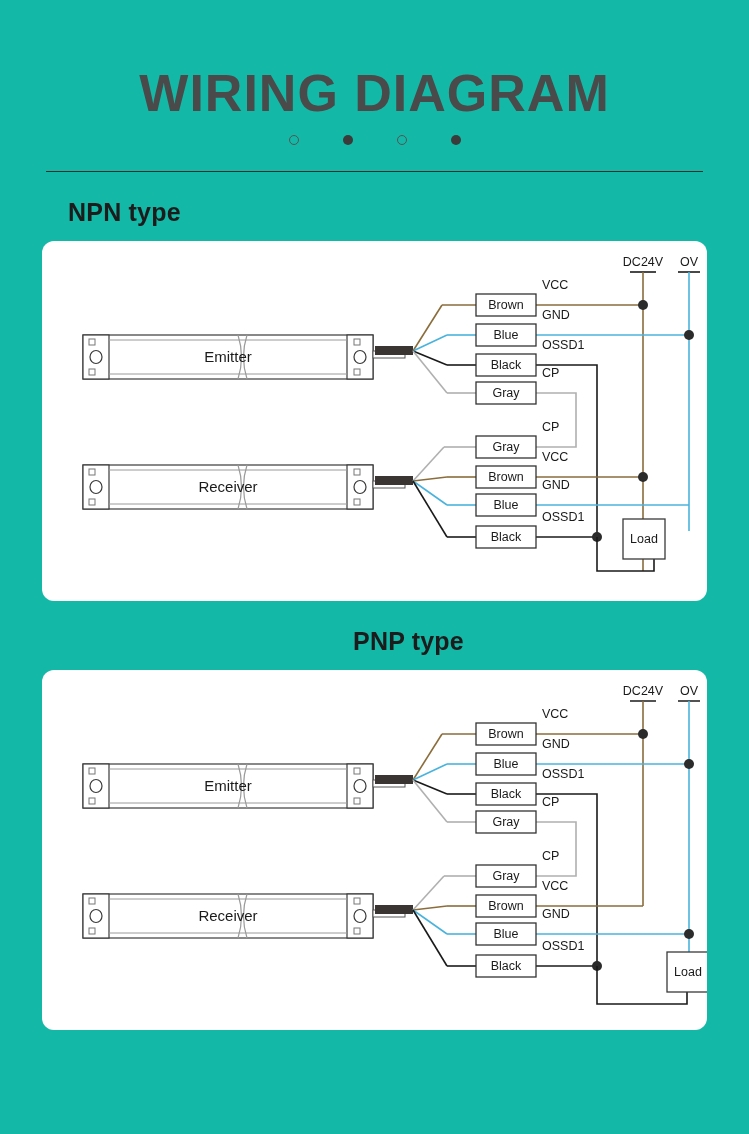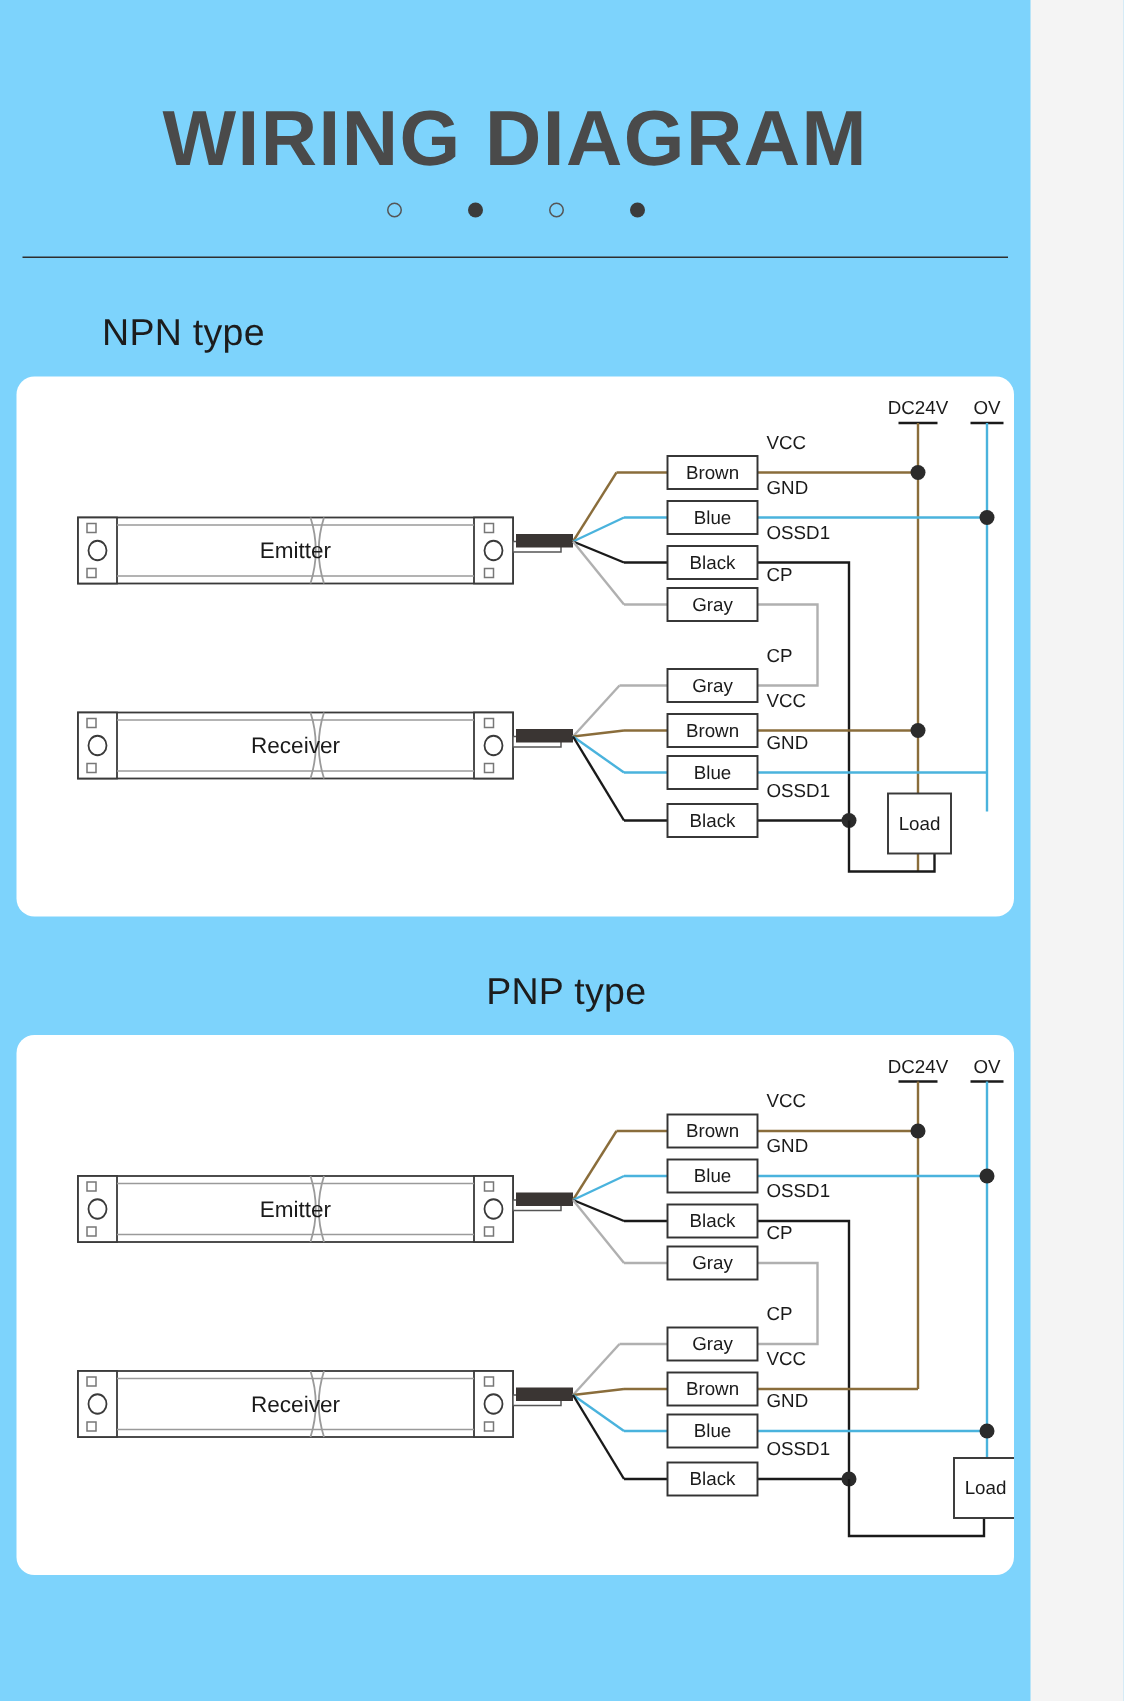--- a/index.html
+++ b/index.html
@@ -8,23 +8,23 @@
     background: #f4f4f4;
   }
   body {
     width: 749px;
     height: 1134px;
     font-family: "Liberation Sans", sans-serif;
     position: relative;
     overflow: hidden;
   }
   .page {
-    width: 687px;
+    width: 749px;
     height: 1134px;
-    background: #7dd3fc;
+    background: #14b8a6;
     position: relative;
     box-sizing: border-box;
   }
   .header {
     padding-top: 66px;
     text-align: center;
   }
   .main-title {
     font-size: 52px;
     font-weight: bold;
@@ -56,23 +56,23 @@
     background: #3b3b3b;
   }
   .divider {
     margin: 26px auto 0 auto;
     width: 657px;
     height: 1px;
     background: #2e2e2e;
   }
   .section-title {
     font-size: 25px;
-    font-weight: normal;
+    font-weight: bold;
     color: #1c1c1c;
-    margin: 36px 0 0 68px;
+    margin: 26px 0 0 68px;
     letter-spacing: 0.2px;
   }
   .card {
     margin: 14px auto 0 auto;
     width: 665px;
     height: 360px;
     background: #ffffff;
     border-radius: 12px;
     position: relative;
     overflow: hidden;

